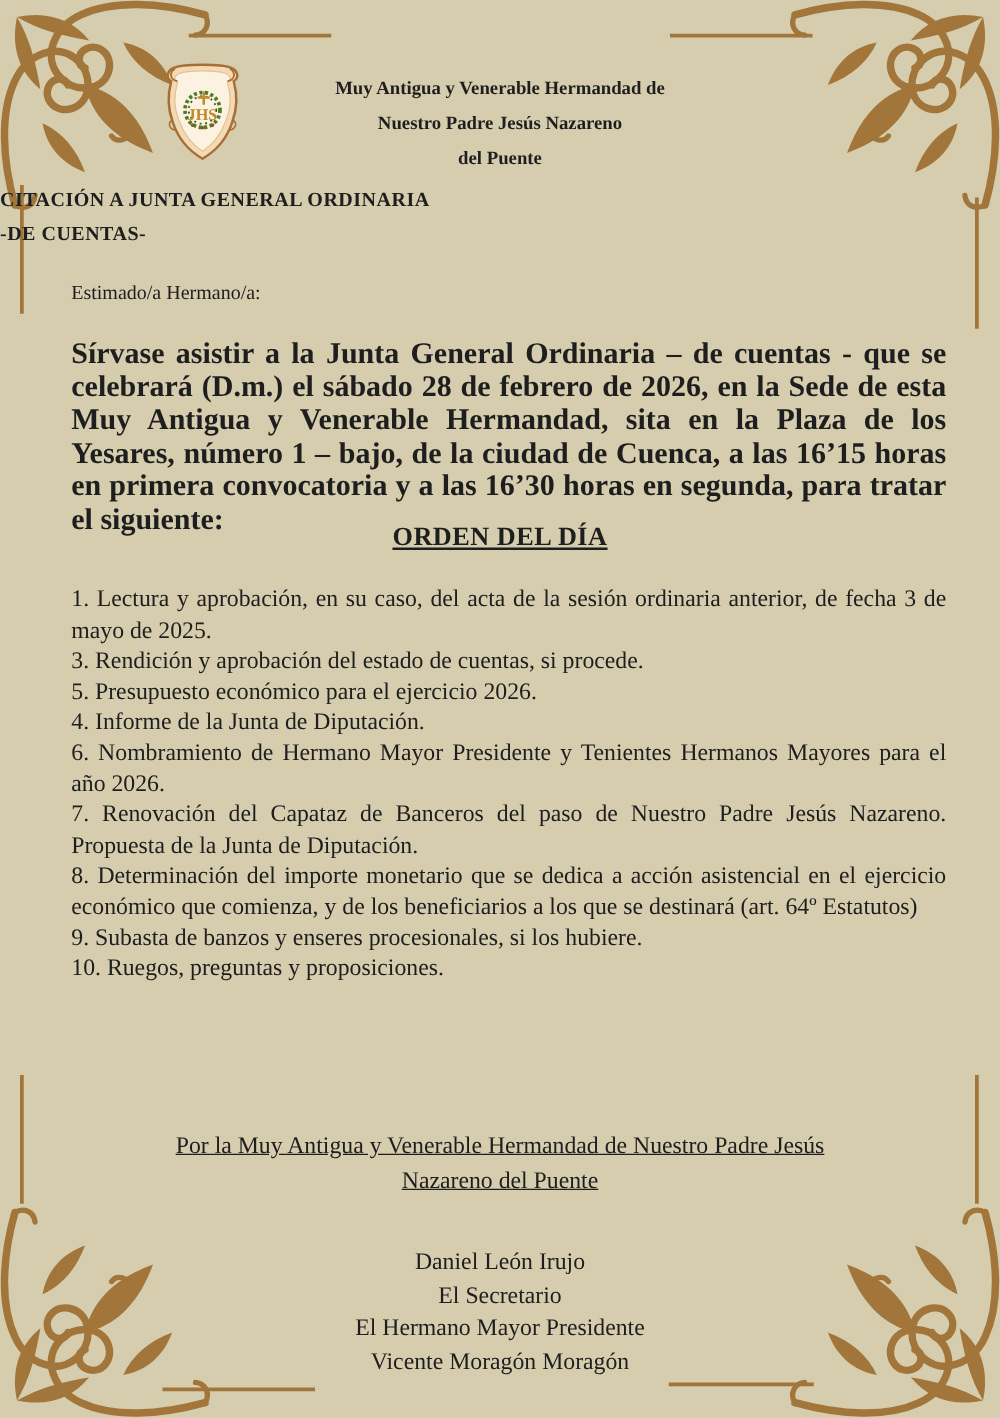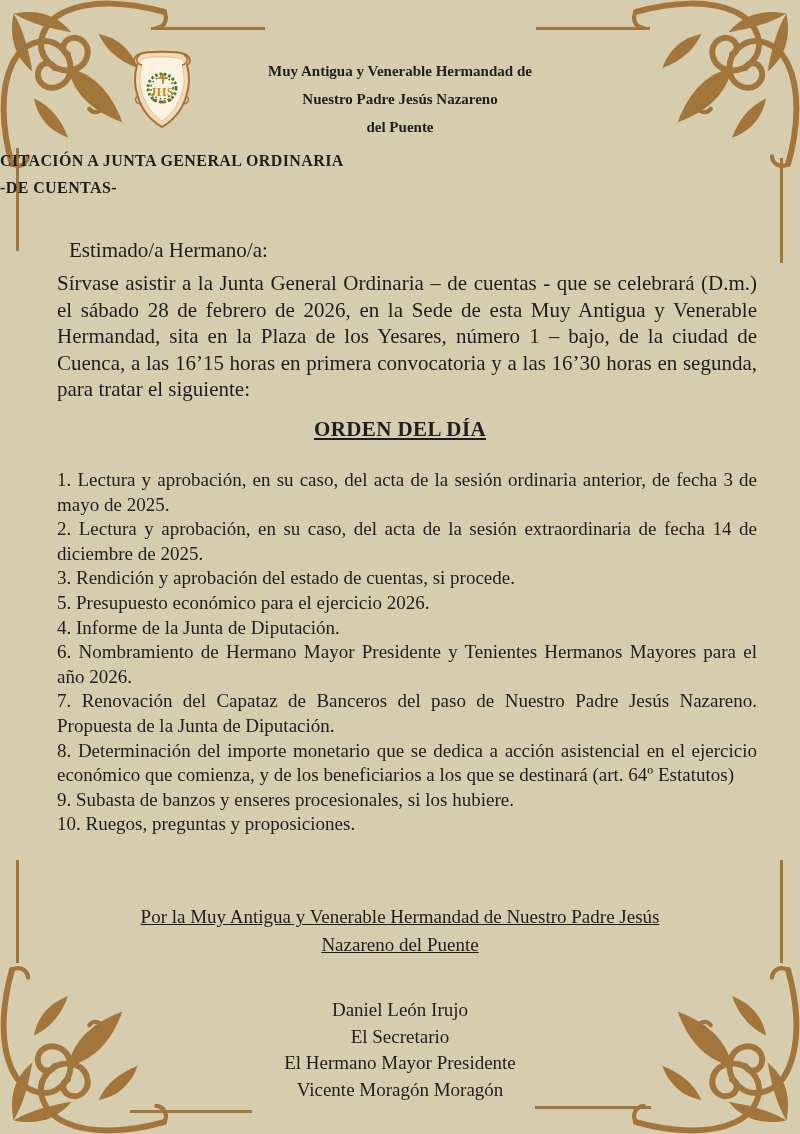--- a/index.html
+++ b/index.html
@@ -23,23 +23,23 @@
   .l-right-top  {left:780px;top:158px;width:3px;height:105px;}
   .l-left-bot   {left:16px;top:860px;width:3px;height:103px;}
   .l-right-bot  {left:780px;top:860px;width:3px;height:103px;}
   
   .emblem{position:absolute;left:130px;top:50px;width:64px;height:82px;}
   
   .org-block{position:absolute;top:57px;left:0;width:100%;text-align:center;
              font-size:15px;line-height:28px;font-weight:bold;}
   .title-block{position:absolute;top:147px;left:0;width:100%;text-align:left;
                font-size:16px;line-height:27px;font-weight:bold;letter-spacing:.4px;}
-  .greeting{position:absolute;top:226px;left:57px;font-size:21px;margin:12px;}
+  .greeting{position:absolute;top:226px;left:57px;font-size:16px;margin:0;}
   .body-par{position:absolute;top:270px;left:57px;width:700px;margin:0;
-            font-size:21px;line-height:26.5px;text-align:justify;}
+            font-size:24px;line-height:26.5px;text-align:justify;font-weight:bold;}
   .agenda-heading{position:absolute;top:417px;left:0;width:100%;text-align:center;
                   font-size:21px;font-weight:bold;letter-spacing:.4px;margin:0;text-decoration:underline;}
   .agenda{position:absolute;top:468px;left:57px;width:700px;
           font-size:19px;line-height:24.6px;}
   .agenda p{margin:0;text-align:justify;}
   .closing{position:absolute;top:903px;left:50px;width:700px;text-align:center;
            font-size:19px;line-height:28px;text-decoration:underline;}
   .signatures{position:absolute;top:997px;left:0;width:100%;text-align:center;
               font-size:19px;line-height:26.5px;}
 </style>
@@ -114,21 +114,20 @@
     <div>-DE CUENTAS-</div>
   </div>
 
   <p class="greeting">Estimado/a Hermano/a:</p>
 
   <p class="body-par">Sírvase asistir a la Junta General Ordinaria – de cuentas - que se celebrará (D.m.) el sábado 28 de febrero de 2026, en la Sede de esta Muy Antigua y Venerable Hermandad, sita en la Plaza de los Yesares, número 1 – bajo, de la ciudad de Cuenca, a las 16’15 horas en primera convocatoria y a las 16’30 horas en segunda, para tratar el siguiente:</p>
 
   <p class="agenda-heading">ORDEN DEL DÍA</p>
   <div class="agenda">
     <p>1. Lectura y aprobación, en su caso, del acta de la sesión ordinaria anterior, de fecha 3 de mayo de 2025.</p>
-    <p>2. Lectura y aprobación, en su caso, del acta de la sesión extraordinaria de fecha 14 de diciembre de 2025.</p>
     <p>3. Rendición y aprobación del estado de cuentas, si procede.</p>
     <p>5. Presupuesto económico para el ejercicio 2026.</p>
     <p>4. Informe de la Junta de Diputación.</p>
     <p>6. Nombramiento de Hermano Mayor Presidente y Tenientes Hermanos Mayores para el año 2026.</p>
     <p>7. Renovación del Capataz de Banceros del paso de Nuestro Padre Jesús Nazareno. Propuesta de la Junta de Diputación.</p>
     <p>8. Determinación del importe monetario que se dedica a acción asistencial en el ejercicio económico que comienza, y de los beneficiarios a los que se destinará (art. 64º Estatutos)</p>
     <p>9. Subasta de banzos y enseres procesionales, si los hubiere.</p>
     <p>10. Ruegos, preguntas y proposiciones.</p>
   </div>
 

